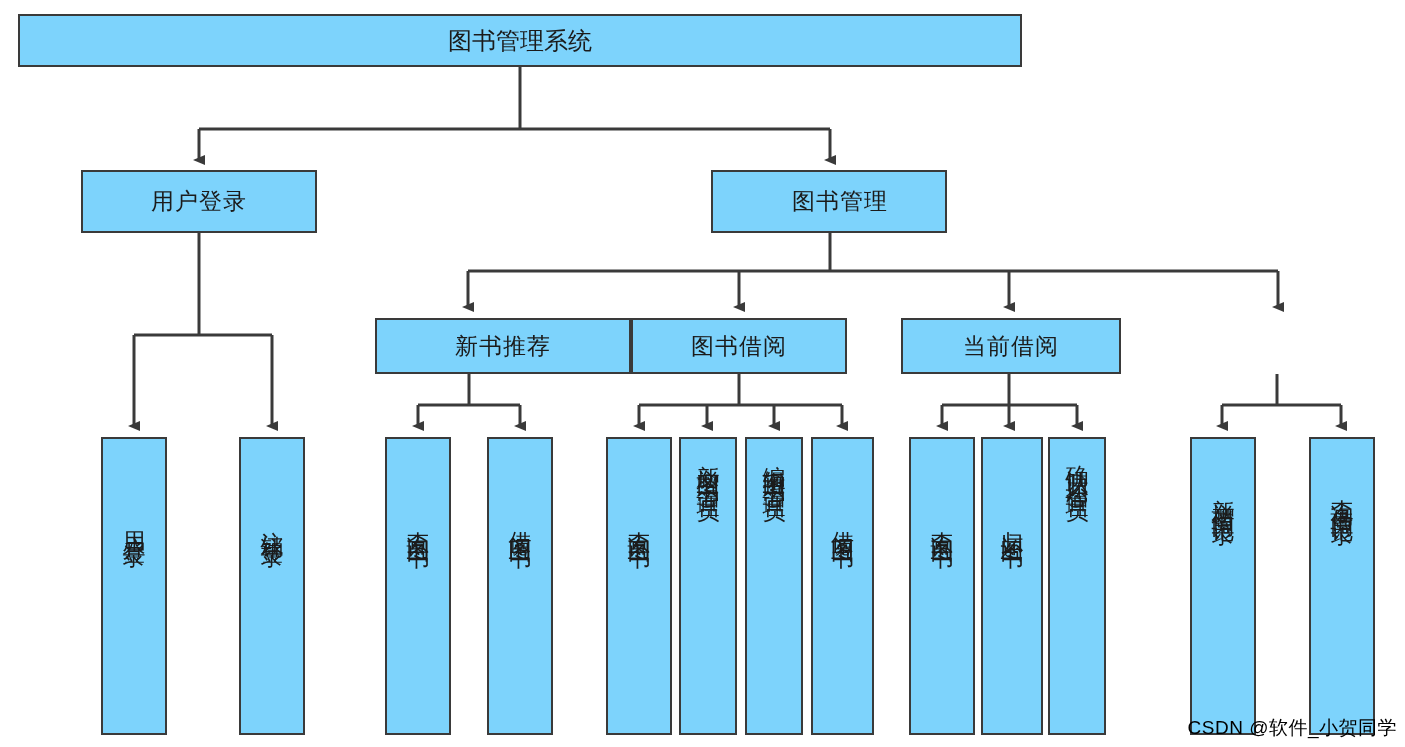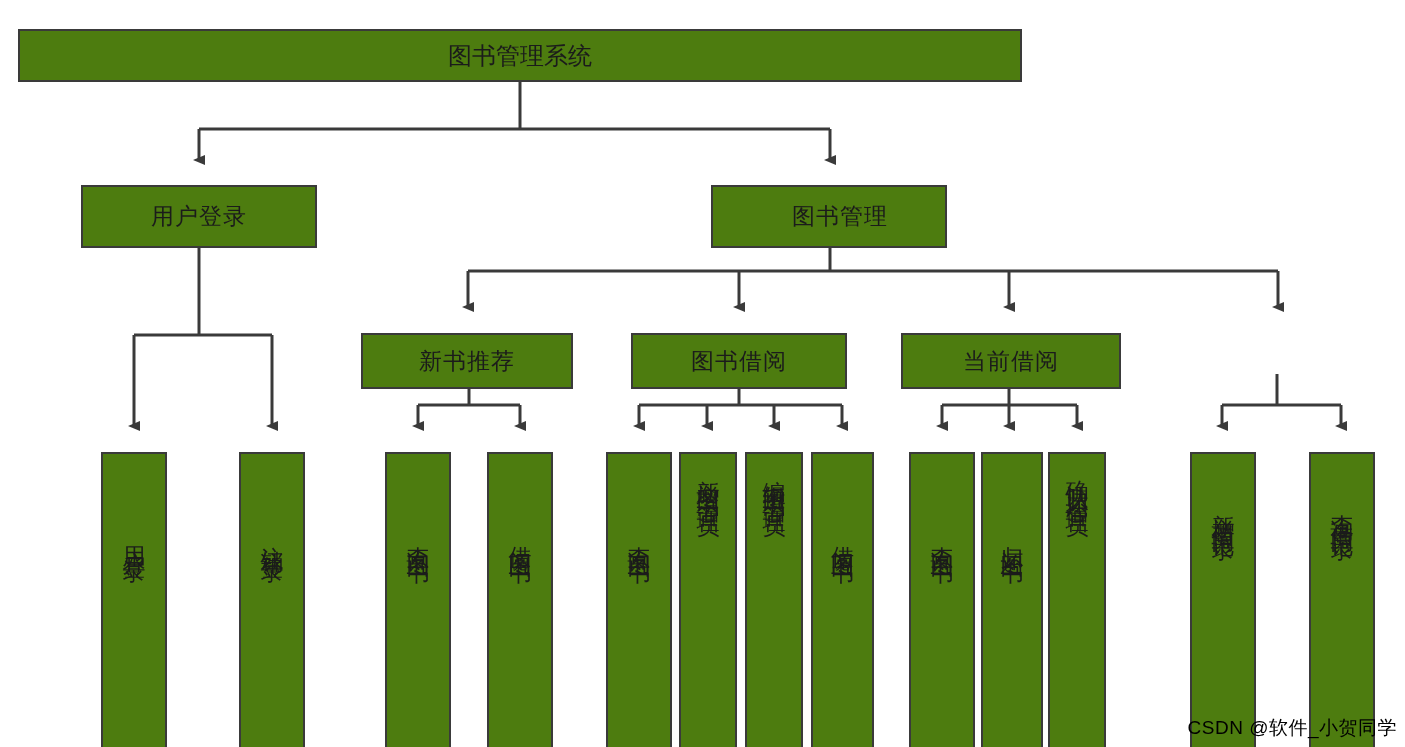--- a/index.html
+++ b/index.html
@@ -22,26 +22,25 @@
     left: 0;
     top: 0;
     width: 1405px;
     height: 747px;
     pointer-events: none;
   }
   .node {
     position: absolute;
     box-sizing: border-box;
     border: 2.5px solid #3a3a3a;
-    background: #4d7c0f;
+    background: #7dd3fc;
     display: flex;
     align-items: center;
     justify-content: center;
     color: #1b1b1b;
-    margin-top: 15px;
   }
   .node.horiz {
     font-size: 23px;
     letter-spacing: 1px;
   }
   .node.root {
     font-size: 24px;
   }
   .node.leaf {
     font-size: 23px;
@@ -132,21 +131,21 @@
     <span>图书管理系统</span>
   </div>
 
   <div class="node horiz" style="left:81px; top:170px; width:236px; height:63px;">
     <span>用户登录</span>
   </div>
   <div class="node horiz" style="left:711px; top:170px; width:236px; height:63px;padding-left:22px;">
     <span>图书管理</span>
   </div>
 
-  <div class="node horiz" style="left:361px; top:318px; width:212px; height:56px;justify-content:center;">
+  <div class="node horiz" style="left:375px; top:318px; width:256px; height:56px;justify-content:center;">
     <span>新书推荐</span>
   </div>
   <div class="node horiz" style="left:631px; top:318px; width:216px; height:56px;">
     <span>图书借阅</span>
   </div>
   <div class="node horiz" style="left:901px; top:318px; width:220px; height:56px;">
     <span>当前借阅</span>
   </div>
 
   <div class="node leaf leaf-mid" style="left:101px; top:437px; width:66px; height:298px;">

